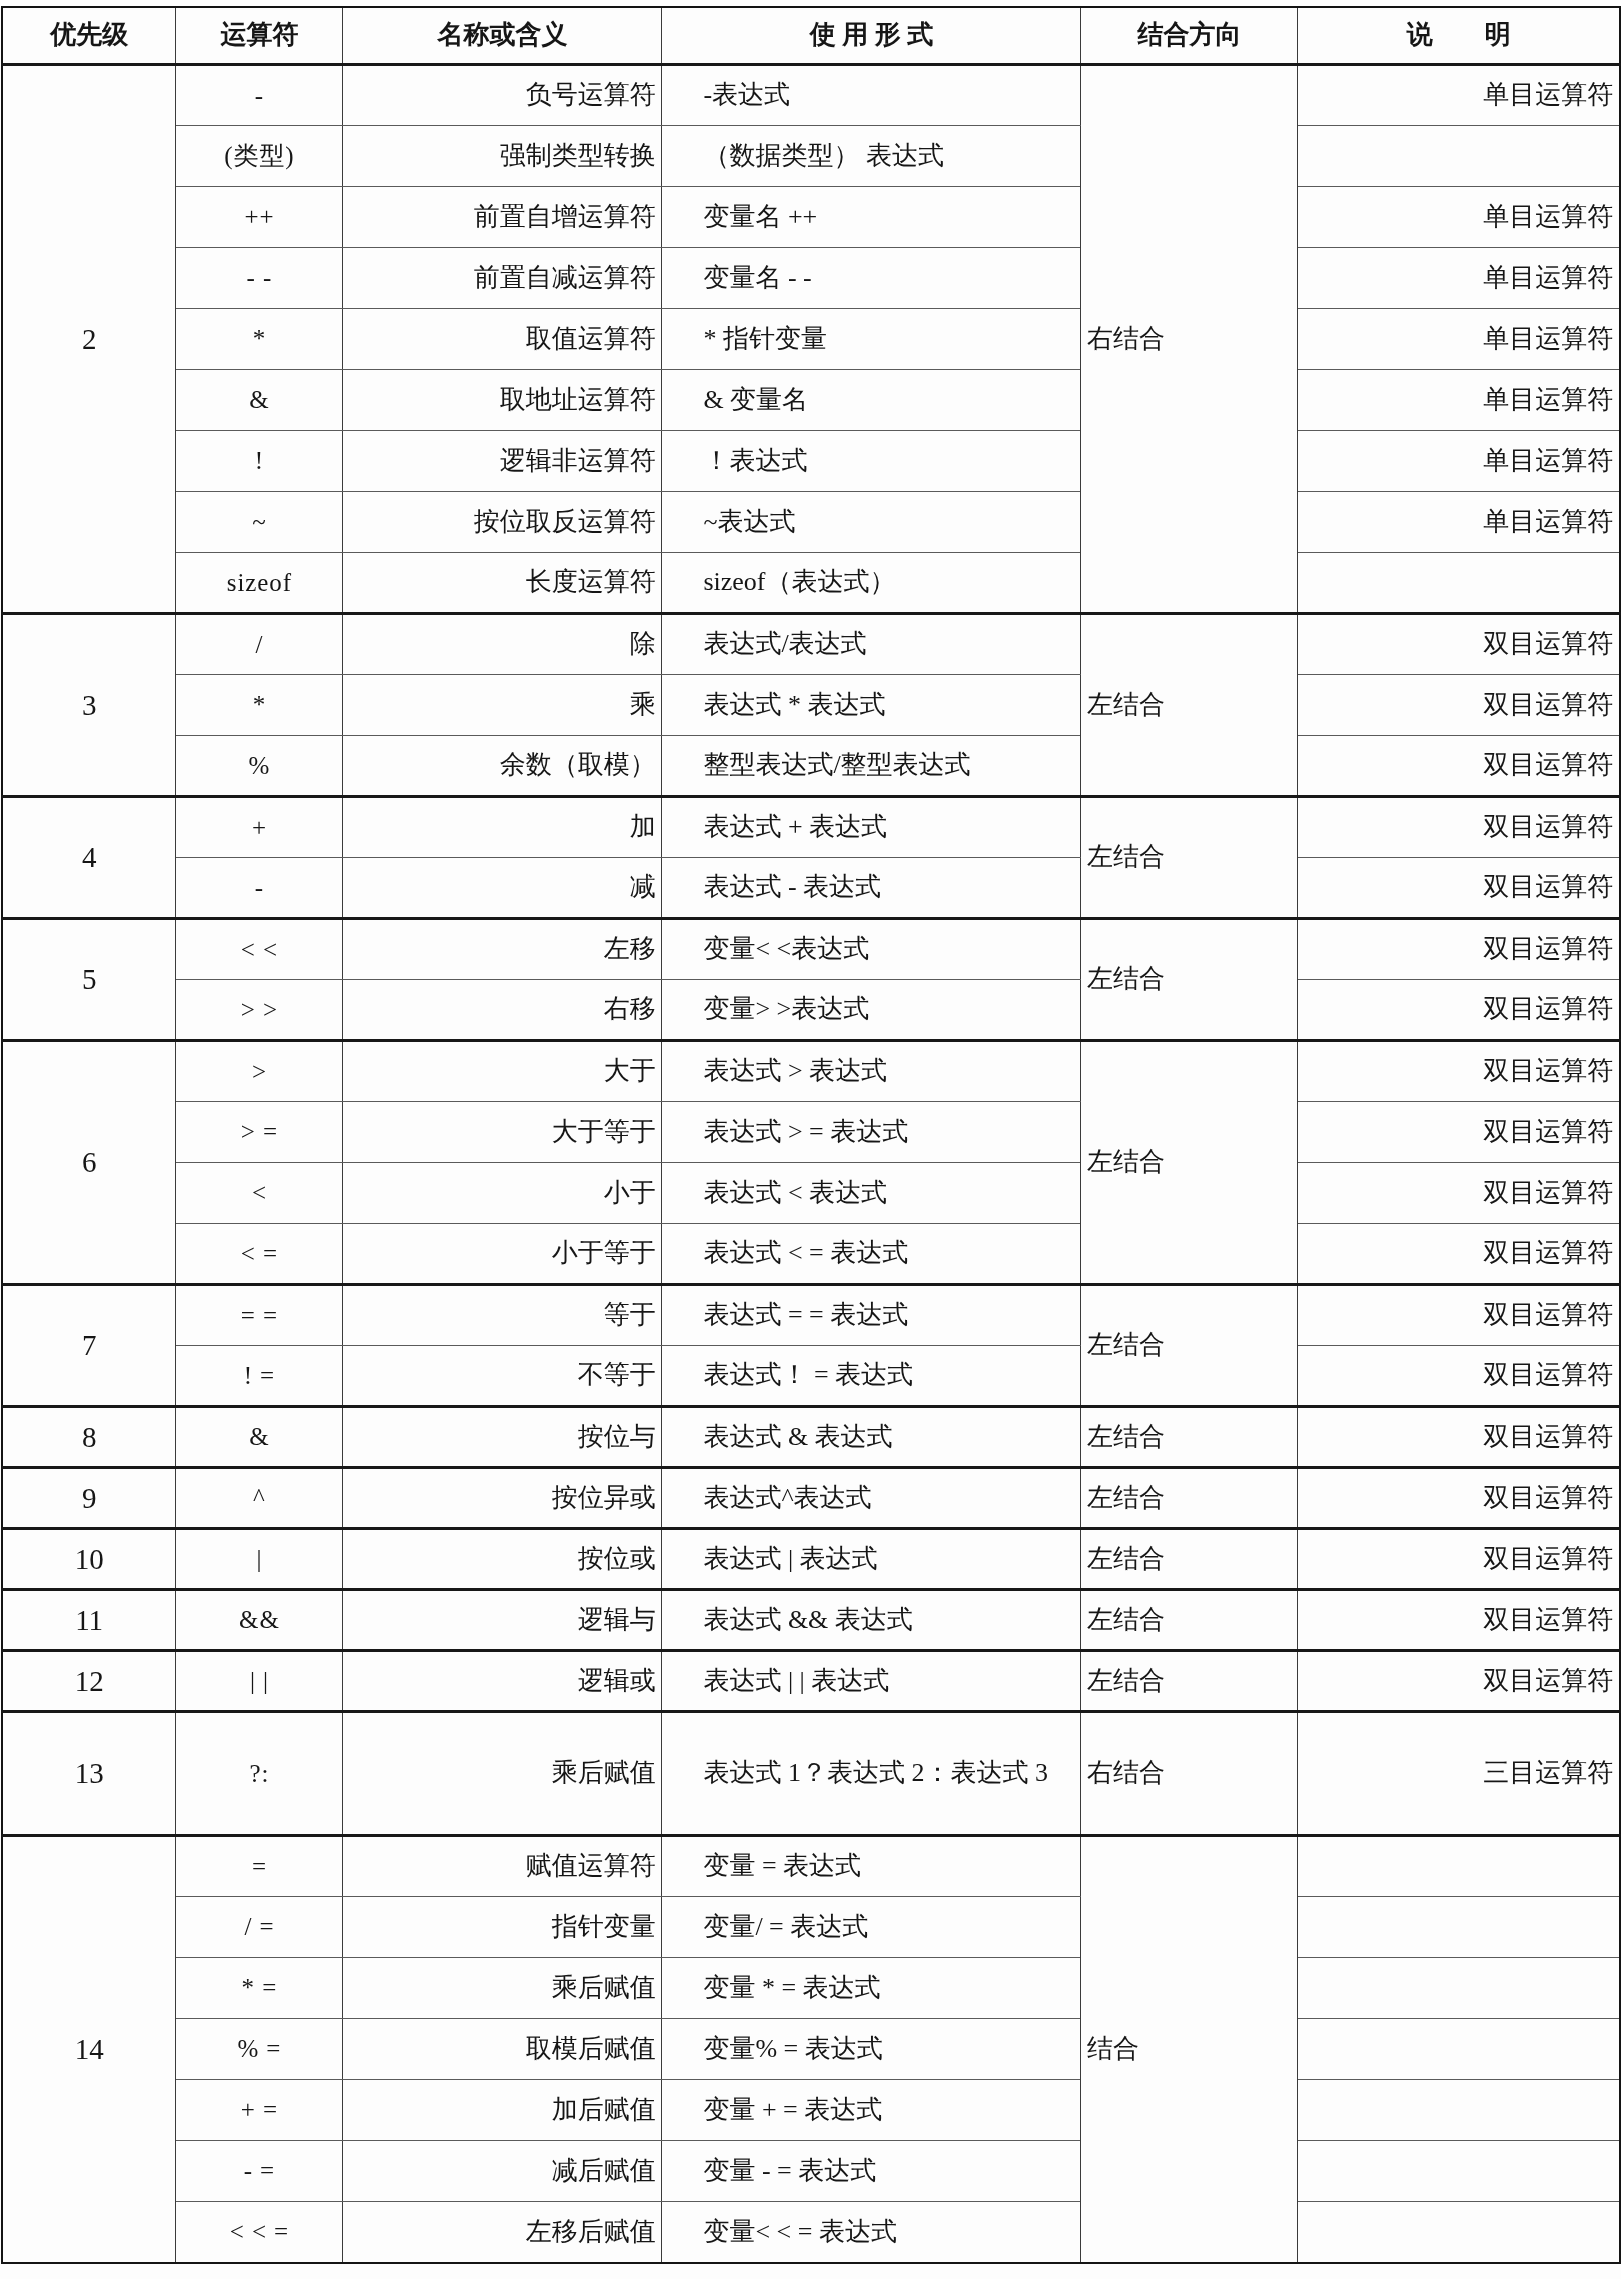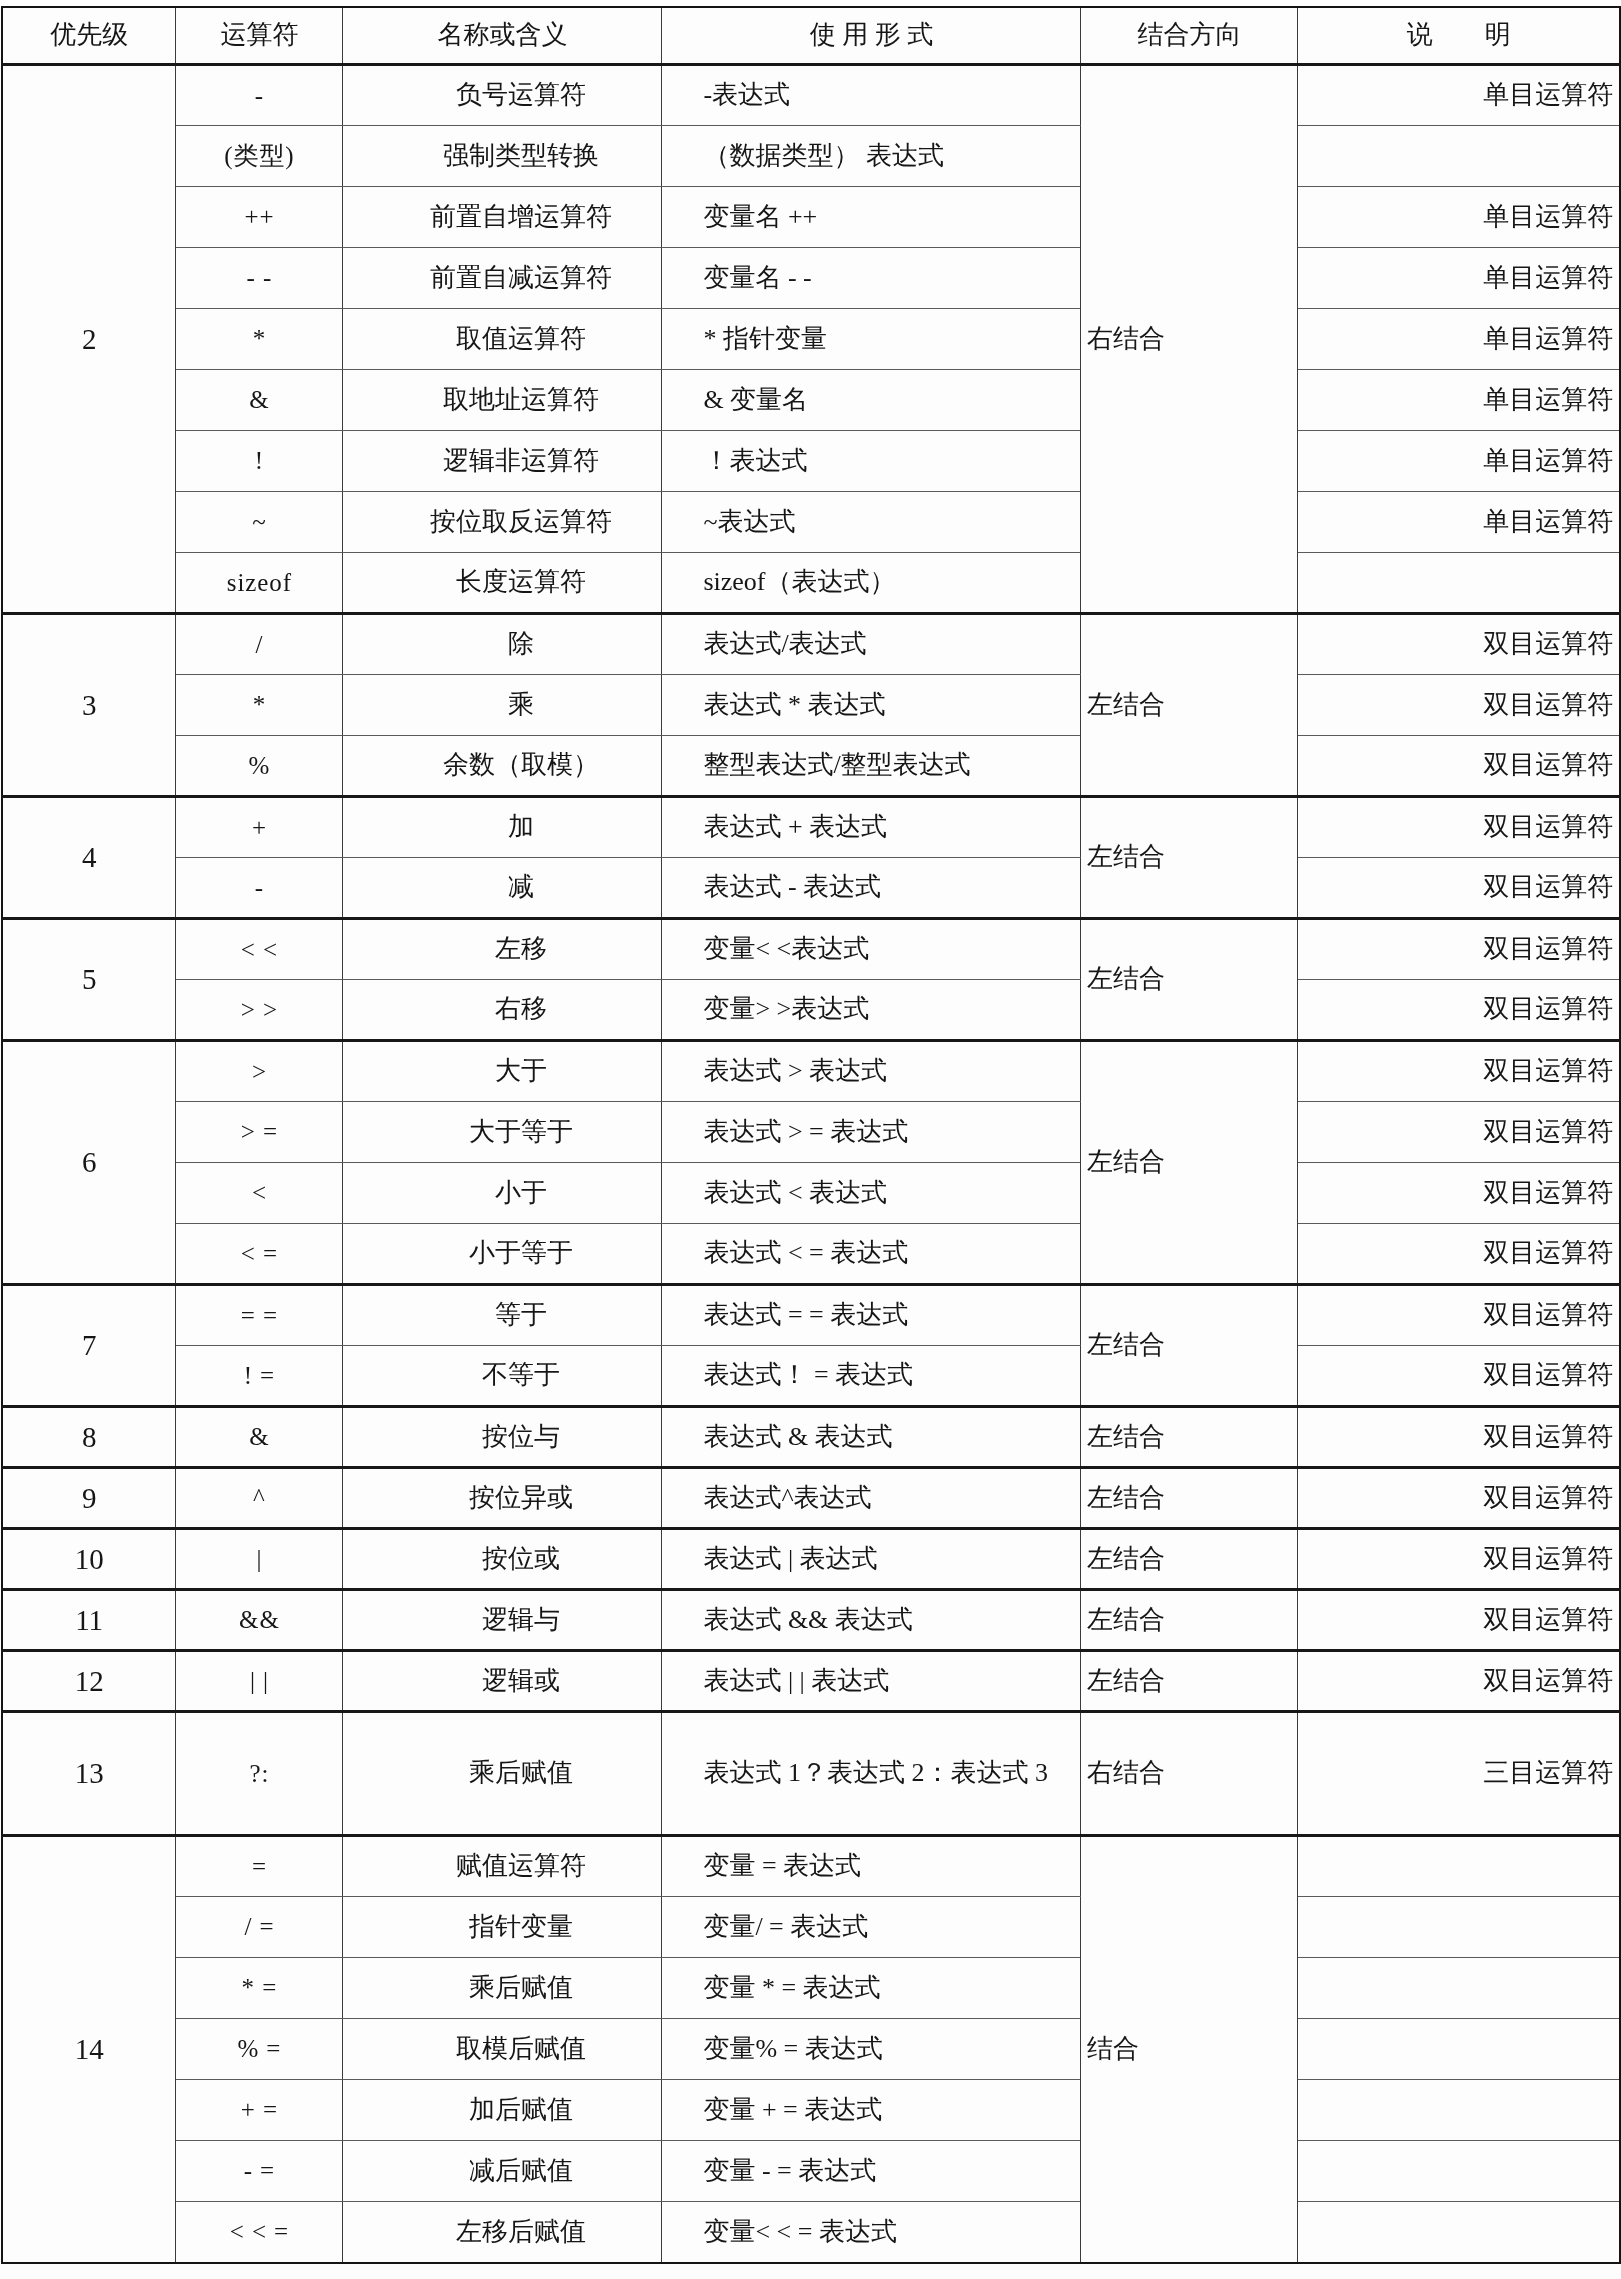--- a/index.html
+++ b/index.html
@@ -19,29 +19,29 @@
   col.c4{width:419px}col.c5{width:217px}col.c6{width:322px}
   th,td{
     border-left:1.9px solid #3b3b3b;border-right:1.9px solid #3b3b3b;
     border-top:1.4px solid #5a5a5a;border-bottom:1.4px solid #5a5a5a;
     font-size:26px;line-height:1.25;
     padding:1.9px 5.6px;vertical-align:middle;
     overflow:hidden;white-space:normal;
   }
   thead tr{height:58px;}
   thead th{
-    font-weight:normal;text-align:center;
+    font-weight:bold;text-align:center;
     border-bottom:2.3px solid #1a1a1a;border-top:2.8px solid #141414;
   }
   tbody tr{height:61px;}
   tbody tr.tall{height:124px;}
   tbody tr.group-start td{border-top:3px solid #181818;}
   td.c-priority{text-align:center;font-size:29px;}
   td.c-op{text-align:center;letter-spacing:0.9px;font-size:25px;}
-  td.c-meaning{text-align:center;padding-left:43px;}
+  td.c-meaning{text-align:right;padding-left:43px;}
   td.c-usage{text-align:left;padding-left:41px;padding-right:16px;}
   td.c-assoc{text-align:left;}
   td.c-note{text-align:right;}
 </style>
 </head>
 <body>
 
 <div class="sheet">
   <table class="optable">
     <colgroup>

